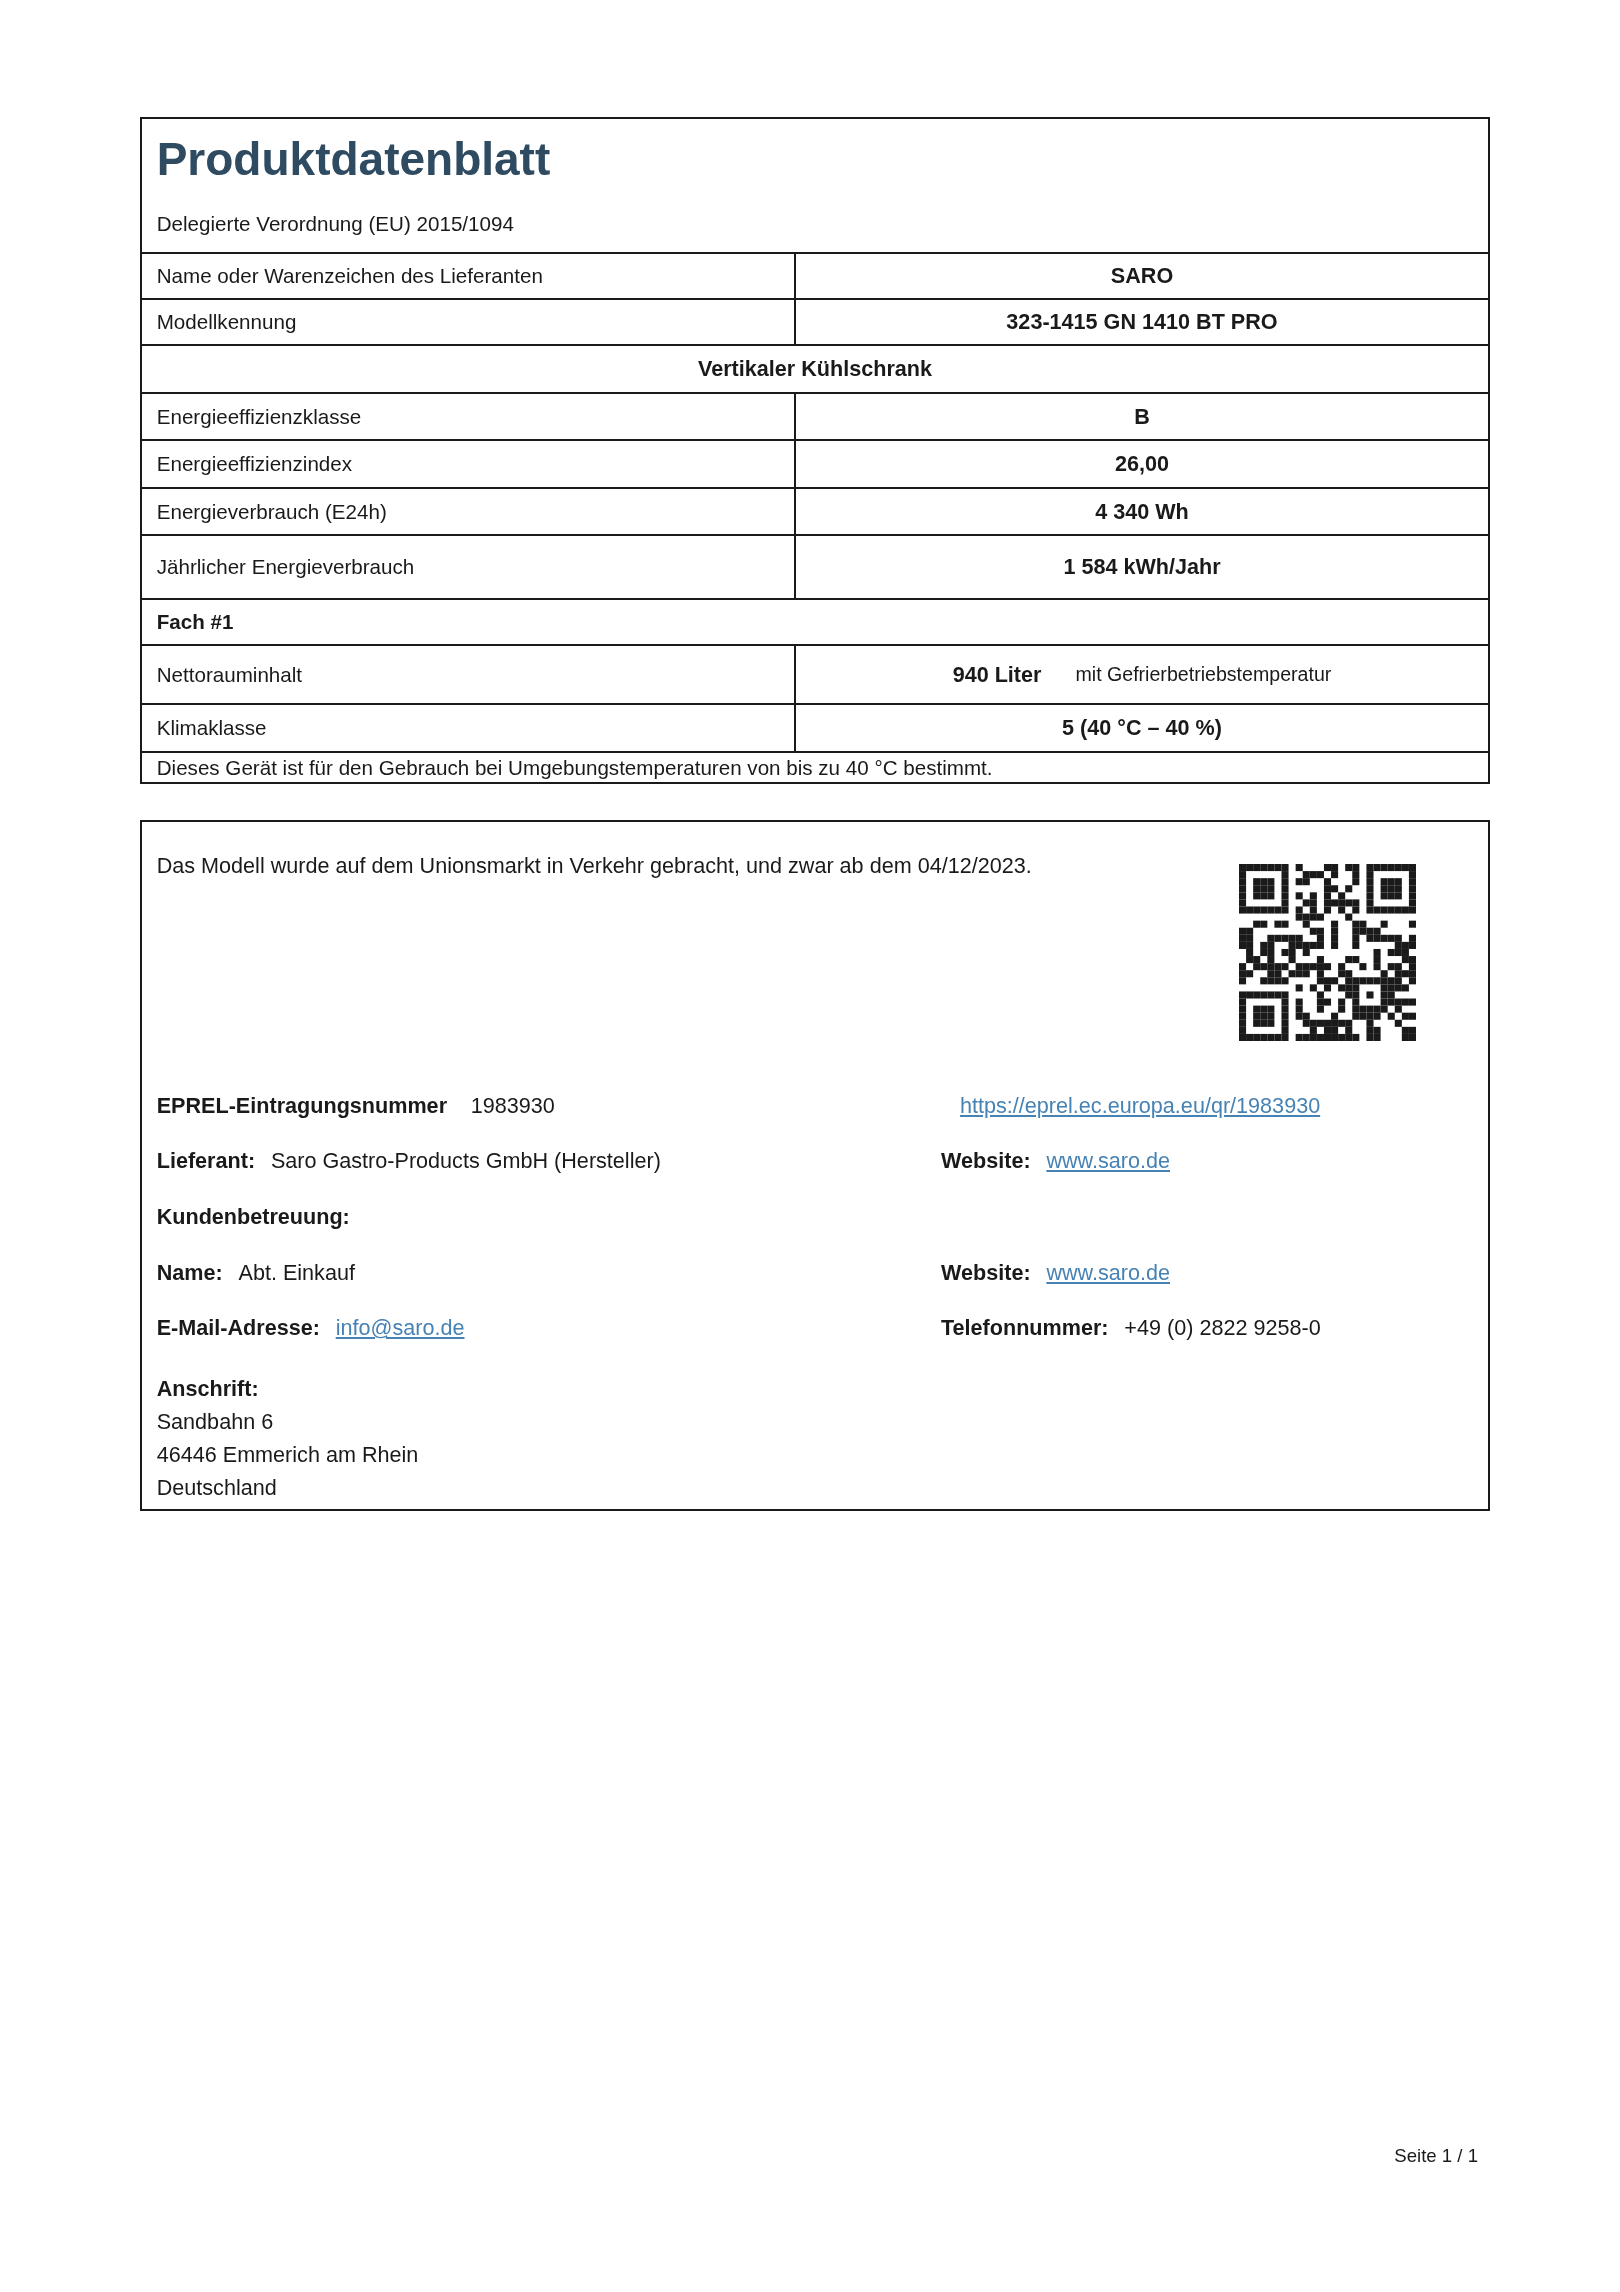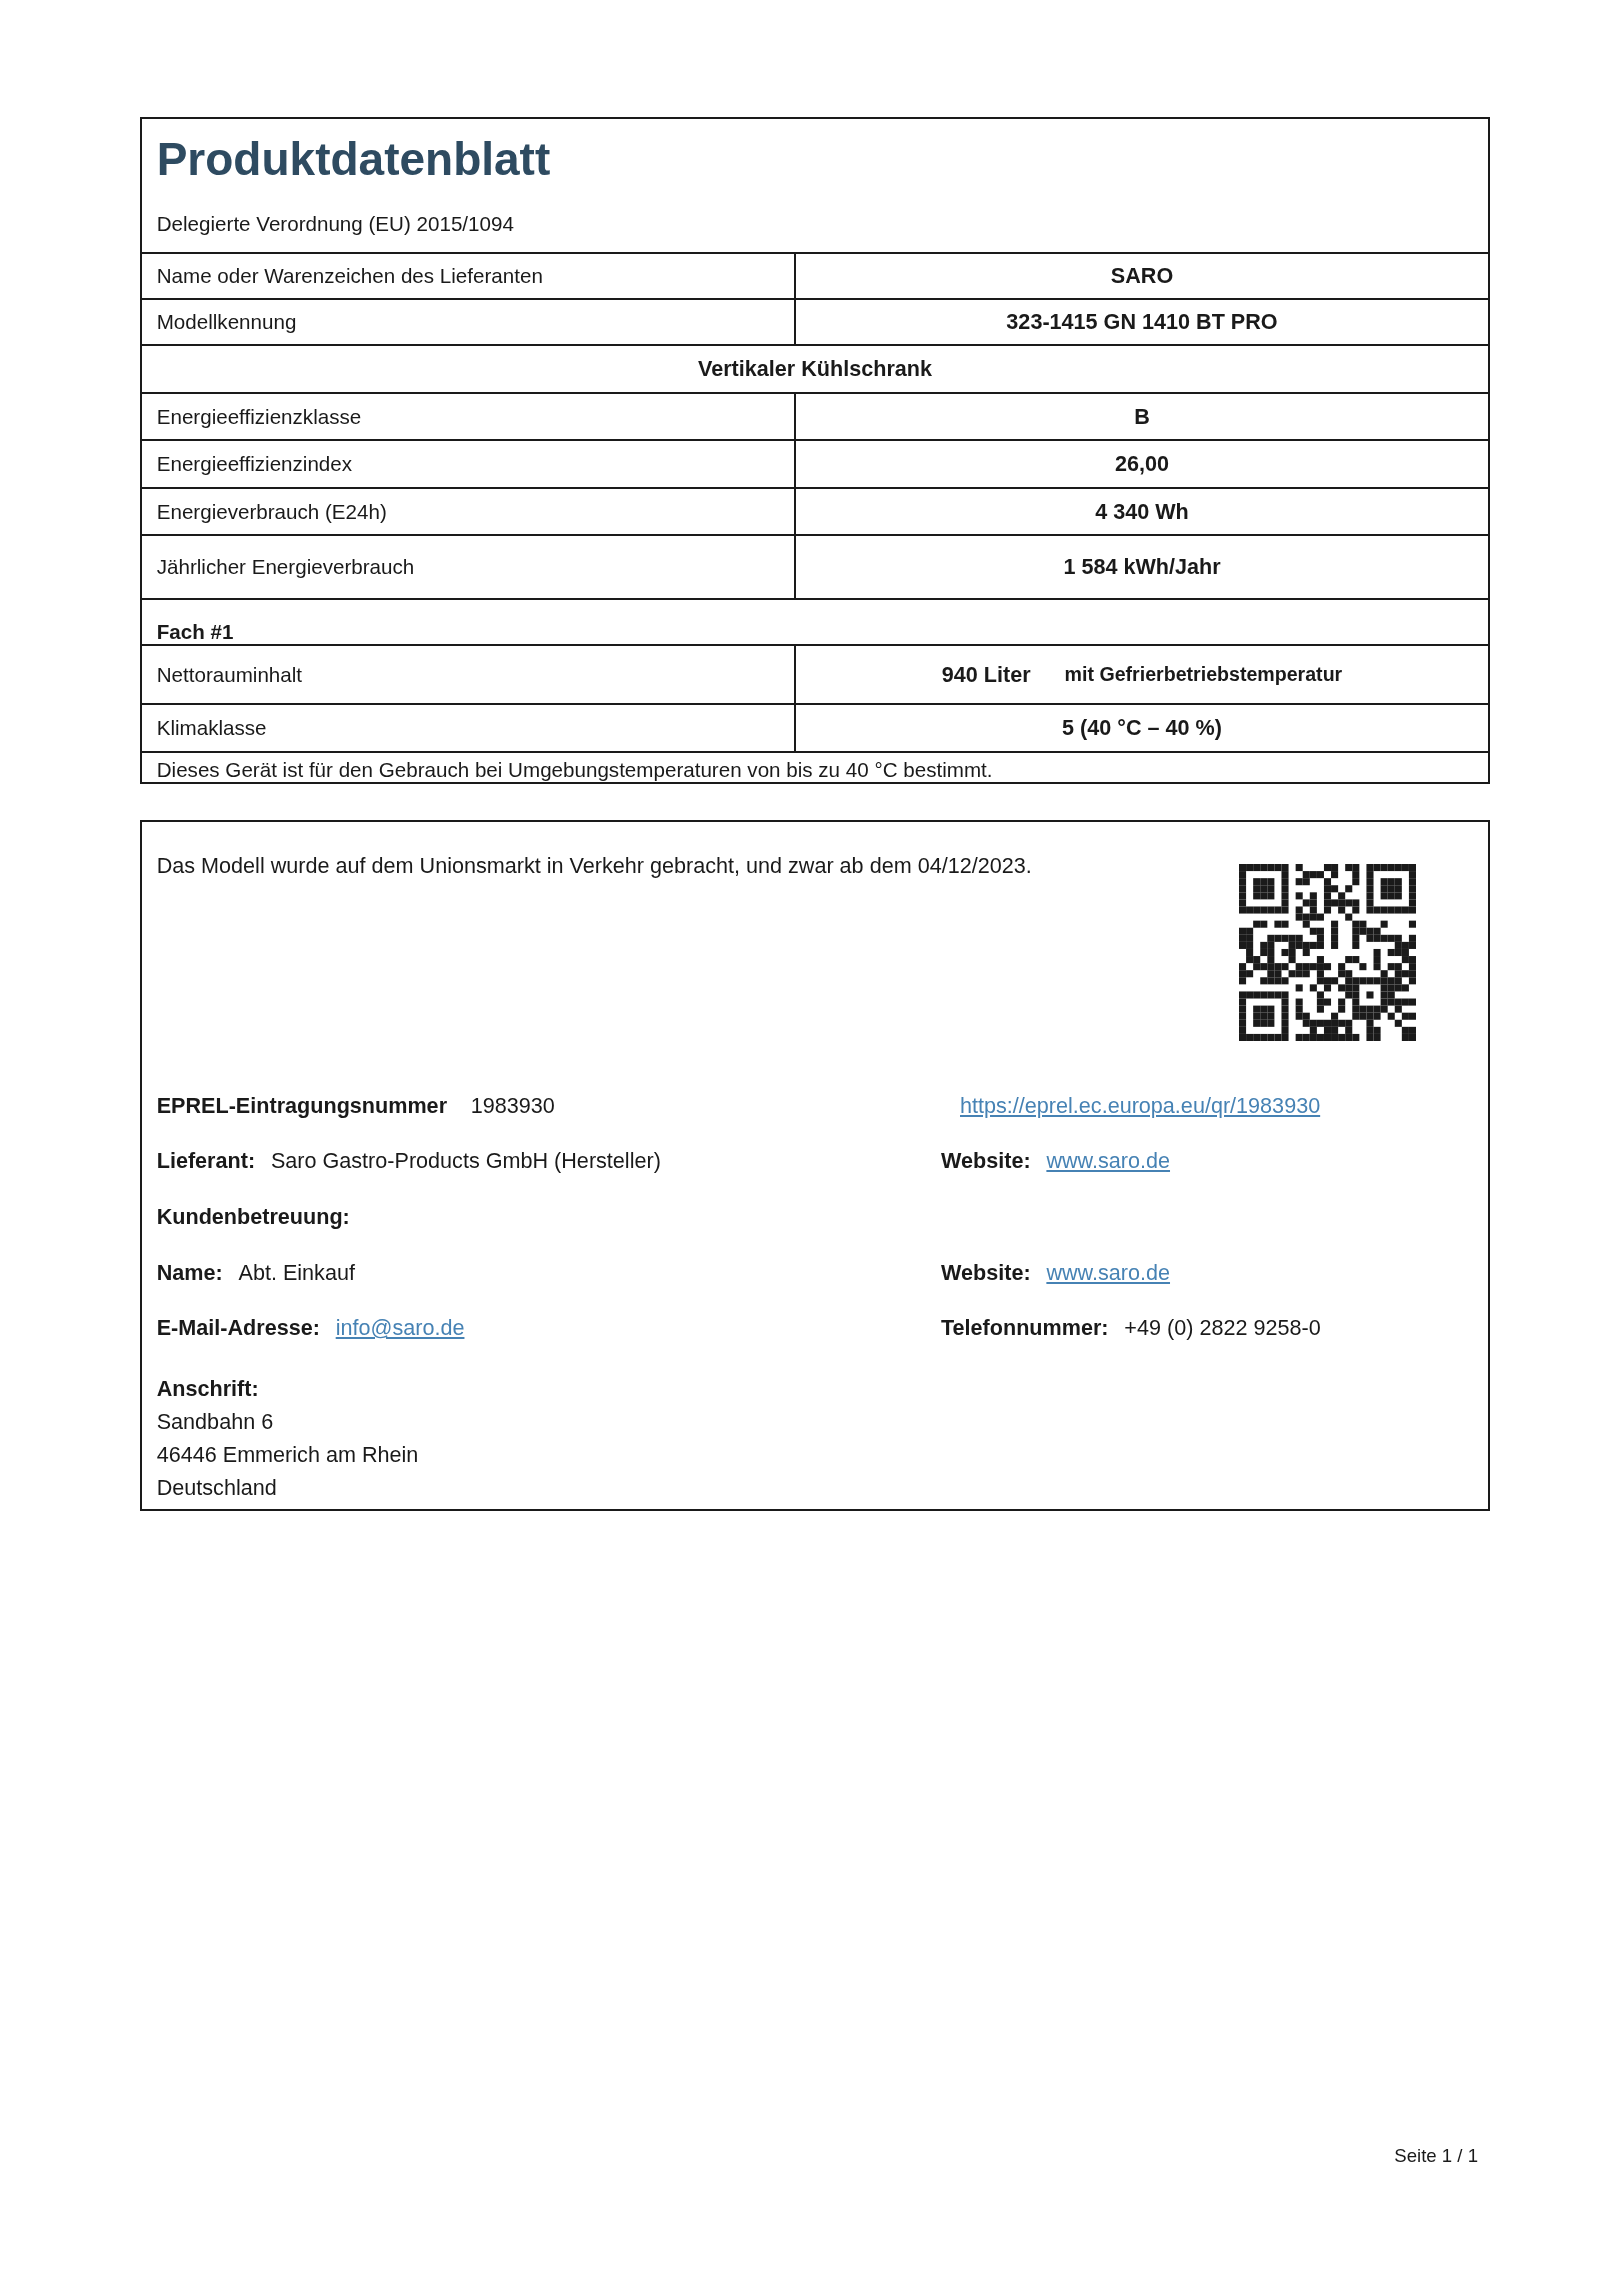--- a/index.html
+++ b/index.html
@@ -33,23 +33,23 @@
   }
   .trow:last-child{border-bottom:none;}
   .tlabel{
     box-sizing:border-box;width:654px;border-right:2px solid #1a1a1a;
     display:flex;align-items:center;padding-left:14.7px;
   }
   .tvalue{
     flex:1;display:flex;align-items:center;justify-content:center;
     font-weight:bold;font-size:21.6px;text-align:center;
   }
-  .trow.full{padding-left:14.7px;align-items:flex-end;}
+  .trow.full{padding-left:14.7px;align-items:center;}
   .trow.full.bold{font-weight:bold;}
-  .value-suffix{font-weight:bold;font-size:19.6px;margin-left:34px;}
+  .value-suffix{font-weight:normal;font-size:19.6px;margin-left:34px;}
   
   .box2{
     position:absolute;left:140px;top:820px;width:1350px;height:691px;
     border:2px solid #1a1a1a;box-sizing:border-box;font-size:21.6px;
   }
   .box2 .abs{position:absolute;white-space:nowrap;}
   .lbl{font-weight:bold;}
   .val{margin-left:9.8px;}
   .num{margin-left:17.6px;}
   a.link, .link{

